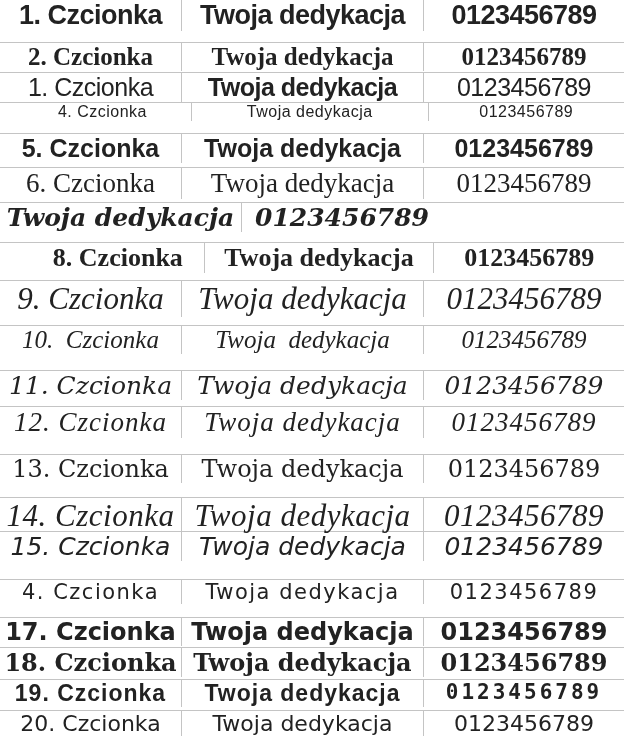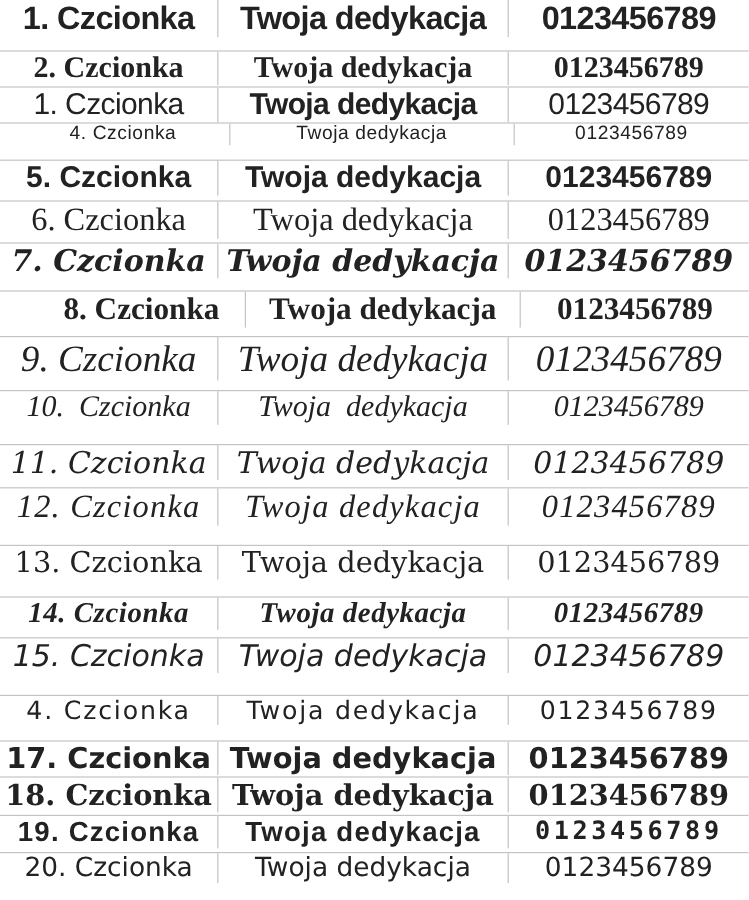--- a/index.html
+++ b/index.html
@@ -33,21 +33,21 @@
   .f4 {height:31px;font-family:"Liberation Sans",sans-serif;font-weight:400;font-size:16px;letter-spacing:0.5px;padding-left:14px;}
   .f5 {height:34px;font-family:"Liberation Sans",sans-serif;font-weight:700;font-size:25px;}
   .f6 {height:35px;font-family:"Liberation Serif",serif;font-weight:400;font-size:27px;}
   .f7 {height:40px;font-family:"DejaVu Serif",serif;font-style:italic;font-weight:700;font-size:25px;}
   .f8 {height:38px;font-family:"Liberation Serif",serif;font-weight:700;font-size:26px;padding-left:32px;}
   .f9 {height:45px;font-family:"Liberation Serif",serif;font-style:italic;font-size:31px;}
   .f10{height:45px;font-family:"Liberation Serif",serif;font-style:italic;font-size:25px;}
   .f11{height:36px;font-family:"DejaVu Serif",serif;font-style:italic;font-size:25px;}
   .f12{height:48px;font-family:"Liberation Serif",serif;font-style:italic;font-size:27px;letter-spacing:1px;}
   .f13{height:43px;font-family:"DejaVu Serif",serif;font-size:24px;}
-  .f14{height:34px;font-family:"Liberation Serif",serif;font-style:italic;font-size:24px;letter-spacing:0.5px;font-weight:bold;}
+  .f14{height:34px;font-family:"Liberation Serif",serif;font-style:italic;font-size:31px;letter-spacing:0.5px;}
   .f15{height:48px;font-family:"DejaVu Sans",sans-serif;font-style:italic;font-size:25px;}
   .f16{height:38px;font-family:"DejaVu Sans",sans-serif;font-size:21px;letter-spacing:1.5px;}
   .f17{height:30px;font-family:"DejaVu Sans",sans-serif;font-weight:700;font-size:24px;}
   .f18{height:32px;font-family:"DejaVu Serif",serif;font-weight:700;font-size:24px;}
   .f19{height:31px;font-family:"Liberation Sans",sans-serif;font-weight:700;font-size:23px;letter-spacing:1px;}
   .f19 .cell3{font-family:"DejaVu Sans Mono",monospace;font-size:21px;letter-spacing:3px;}
   .f20{height:39px;font-family:"DejaVu Sans",sans-serif;font-size:22px;}
 </style>
 </head>
 <body>
@@ -77,21 +77,20 @@
     <div class="cell cell1">5. Czcionka</div>
     <div class="cell cell2">Twoja dedykacja</div>
     <div class="cell cell3">0123456789</div>
   </div>
     <div class="row f6">
     <div class="cell cell1">6. Czcionka</div>
     <div class="cell cell2">Twoja dedykacja</div>
     <div class="cell cell3">0123456789</div>
   </div>
     <div class="row f7">
-    <div class="cell cell1">7. Czcionka</div>
     <div class="cell cell2">Twoja dedykacja</div>
     <div class="cell cell3">0123456789</div>
   </div>
     <div class="row f8">
     <div class="cell cell1">8. Czcionka</div>
     <div class="cell cell2">Twoja dedykacja</div>
     <div class="cell cell3">0123456789</div>
   </div>
     <div class="row f9">
     <div class="cell cell1">9. Czcionka</div>

